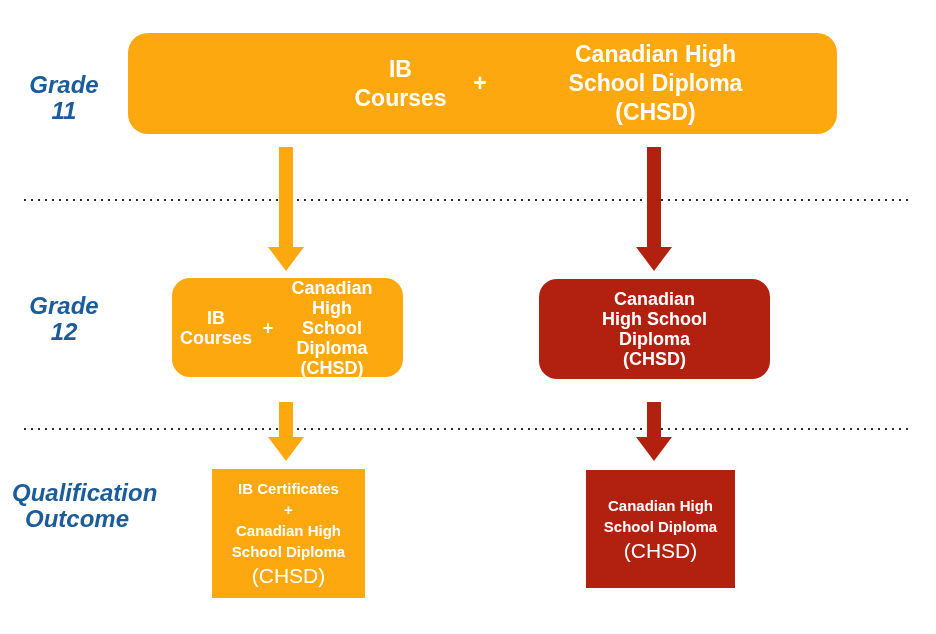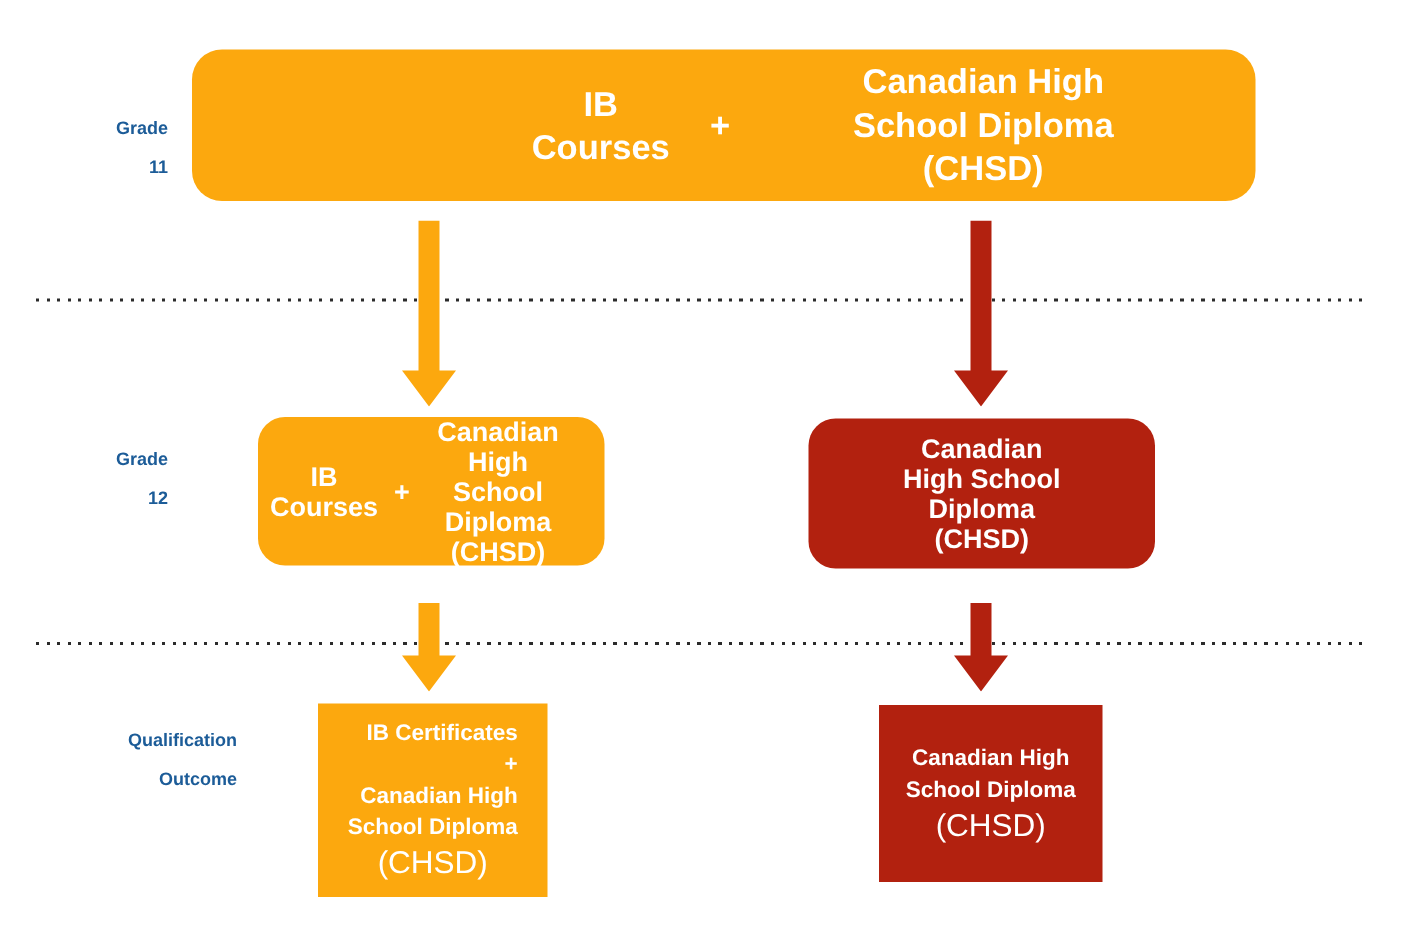--- a/index.html
+++ b/index.html
@@ -8,24 +8,25 @@
     width: 936px;
     height: 634px;
     background: #ffffff;
     font-family: "Liberation Sans", sans-serif;
     overflow: hidden;
   }
   .row-label {
     position: absolute;
     color: var(--blue);
     font-weight: 700;
-    font-size: 12px;
+    font-size: 24px;
     line-height: 26px;
-    text-align: right;
+    text-align: center;
     white-space: pre-line;
+    font-style: italic;
   }
   .dotted {
     position: absolute;
     left: 24px;
     width: 884px;
     height: 2px;
     z-index: 1;
     background: repeating-linear-gradient(to right, var(--dot) 0 2px, transparent 2px 7px);
   }
   .arrow { position: absolute; z-index: 2; }
@@ -64,21 +65,21 @@
 </style>
 </head>
 <body>
 
 <div class="canvas">
 
   <div class="row-label" style="left:16px; top:72px; width:96px;">Grade
 11</div>
   <div class="row-label" style="left:16px; top:293px; width:96px;">Grade
 12</div>
-  <div class="row-label" style="left:28px; top:480px; width:130px;">Qualification
+  <div class="row-label" style="left:12px; top:480px; width:130px;">Qualification
 Outcome</div>
 
   <div class="dotted" style="top:199px;"></div>
   <div class="dotted" style="top:428px;"></div>
 
   <div class="box bg-orange rounded-xl" style="left:128px; top:33px; width:709px; height:101px;">
     <span class="abs-center txt-big" style="left:150px; width:245px;">IB
 Courses</span>
     <span class="abs-center txt-big" style="left:340px; width:24px;">+</span>
     <span class="abs-center txt-big" style="left:395px; width:265px;">Canadian High
@@ -110,21 +111,21 @@
 (CHSD)</span>
   </div>
 
   <svg class="arrow" style="left:268px; top:402px;" width="36" height="59" viewBox="0 0 36 59">
     <path class="fill-orange" d="M11 0 H25 V35 H36 L18 59 L0 35 H11 Z"></path>
   </svg>
   <svg class="arrow" style="left:636px; top:402px;" width="36" height="59" viewBox="0 0 36 59">
     <path class="fill-red" d="M11 0 H25 V35 H36 L18 59 L0 35 H11 Z"></path>
   </svg>
 
-  <div class="box bg-orange col" style="left:212px; top:469px; width:153px; height:129px;text-align:right;">
+  <div class="box bg-orange col" style="left:212px; top:469px; width:153px; height:129px;">
     <span class="pre txt-out">IB Certificates
 +
 Canadian High
 School Diploma</span>
     <span class="pre txt-chsd">(CHSD)</span>
   </div>
 
   <div class="box bg-red col" style="left:586px; top:470px; width:149px; height:118px;">
     <span class="pre txt-out">Canadian High
 School Diploma</span>

